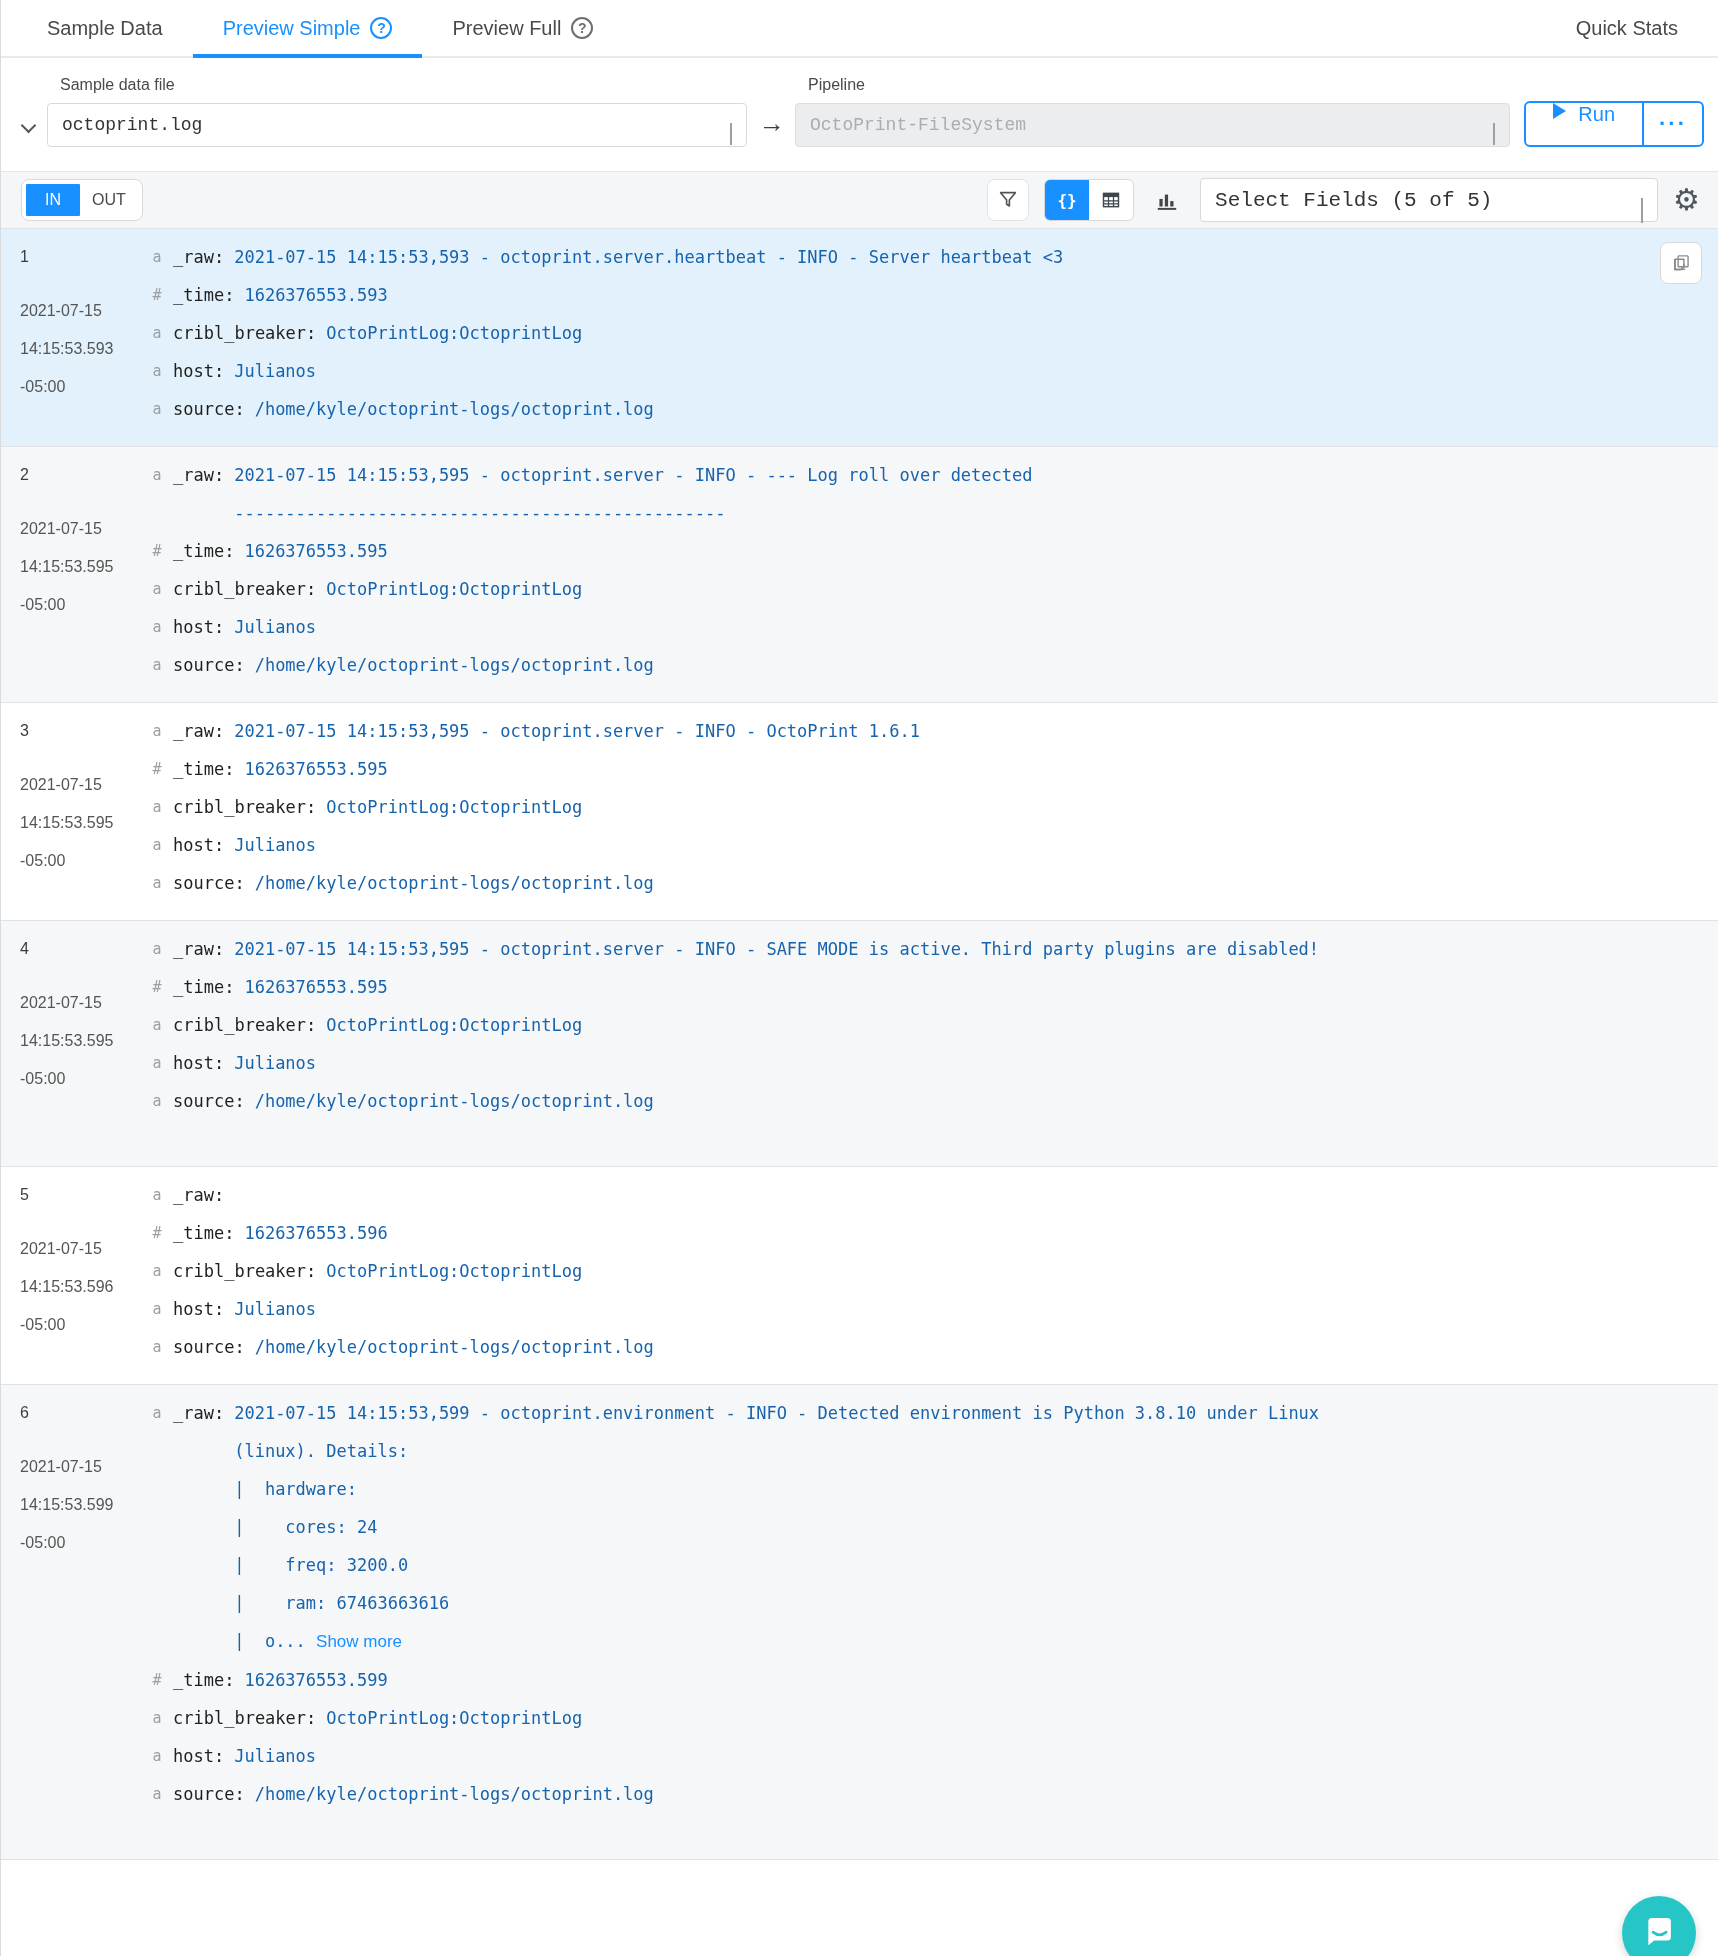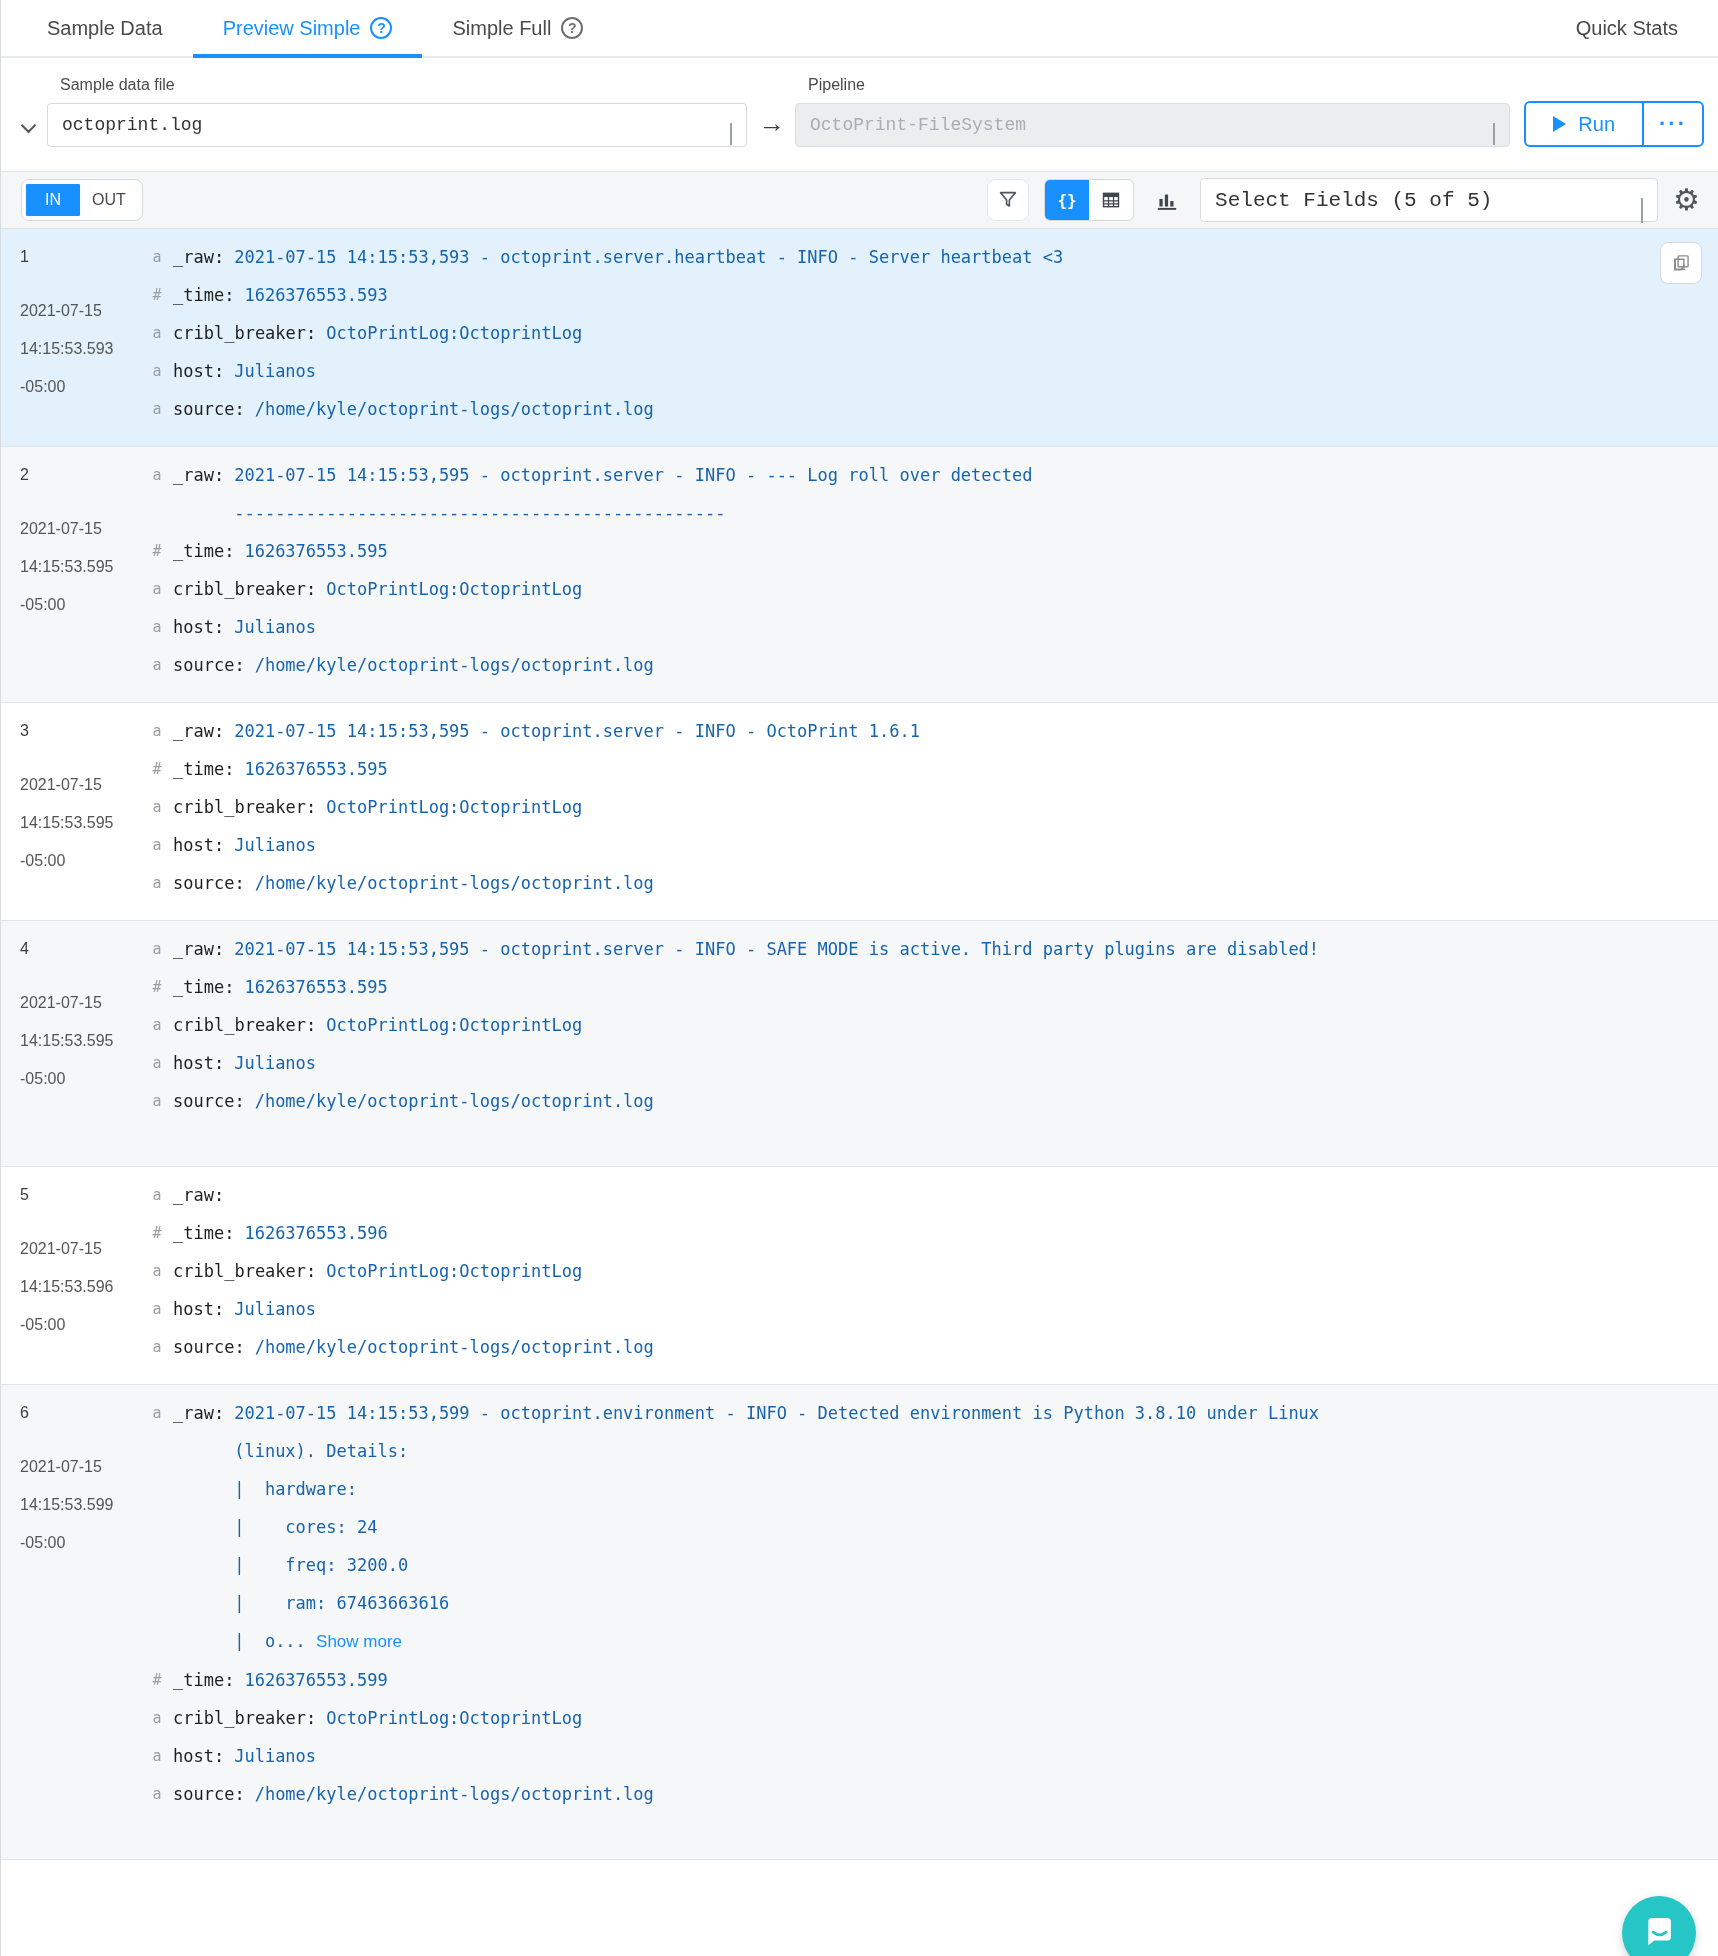--- a/index.html
+++ b/index.html
@@ -29,21 +29,21 @@
   .field-col { display:flex; flex-direction:column; }
   .field-col.sample { width:700px; }
   .field-col.pipe { flex:1; }
   .ctrl-label { font-size:16px; color:#4a4a4a; margin:0 0 9px 13px; }
   .selectbox { position:relative; height:44px; border:1px solid #d9d9d9; border-radius:4px; background:#fff;
     display:flex; align-items:center; padding:0 38px 0 14px; font-size:18px; color:#333; cursor:pointer;font-family:Liberation Mono, monospace; }
   .selectbox.disabled { background:#ecedef; color:#a9adb4; border-color:#dcdee0; }
   .selectbox .chevwrap { position:absolute; right:14px; top:19px; }
   .flow-arrow { font-size:26px; color:#3f3f3f; margin:0 10px 8px 12px; }
   .run-group { display:flex; height:46px; border:2px solid #1890ff; border-radius:6px; overflow:hidden; margin:0 6px 0 14px; background:#fff; }
-  .run-main { display:flex; align-items:center; gap:12px; padding:0 27px; color:#1890ff; font-size:20px; cursor:pointer; }
+  .run-main { display:flex; align-items:flex-start; gap:12px; padding:0 27px; color:#1890ff; font-size:20px; cursor:pointer; }
   .play-tri { width:0; height:0; border-left:13px solid #1890ff; border-top:8px solid transparent; border-bottom:8px solid transparent; }
   .run-more { border-left:2px solid #1890ff; display:flex; align-items:center; padding:0 15px; color:#1890ff;
     font-size:22px; letter-spacing:2px; cursor:pointer; font-weight:bold; }
 
   
   .toolbar { display:flex; align-items:center; background:#f4f6f7; padding:7px 18px 7px 20px; height:56px; }
   .io-toggle { display:flex; background:#fff; border:1px solid #d9d9d9; border-radius:8px; padding:4px; }
   .io-btn { min-width:54px; text-align:center; padding:7px 12px; font-size:16px; border-radius:1px; color:#4a4a4a; cursor:pointer; }
   .io-btn.active { background:#1890ff; color:#fff; }
   .tb-right { margin-left:auto; display:flex; align-items:center; gap:15px; }
@@ -87,21 +87,21 @@
 
 <div class="tabbar">
   <div class="tab">
     <span>Sample Data</span>
   </div>
   <div class="tab active">
     <span>Preview Simple</span>
     <span class="help-circ">?</span>
   </div>
   <div class="tab">
-    <span>Simple Full</span>
+    <span>Preview Full</span>
     <span class="help-circ">?</span>
   </div>
   <div class="tab-right">
     <span>Quick Stats</span>
   </div>
 </div>
 
 <div class="controls">
   <div class="collapse-btn">
     <span class="chev"></span>

